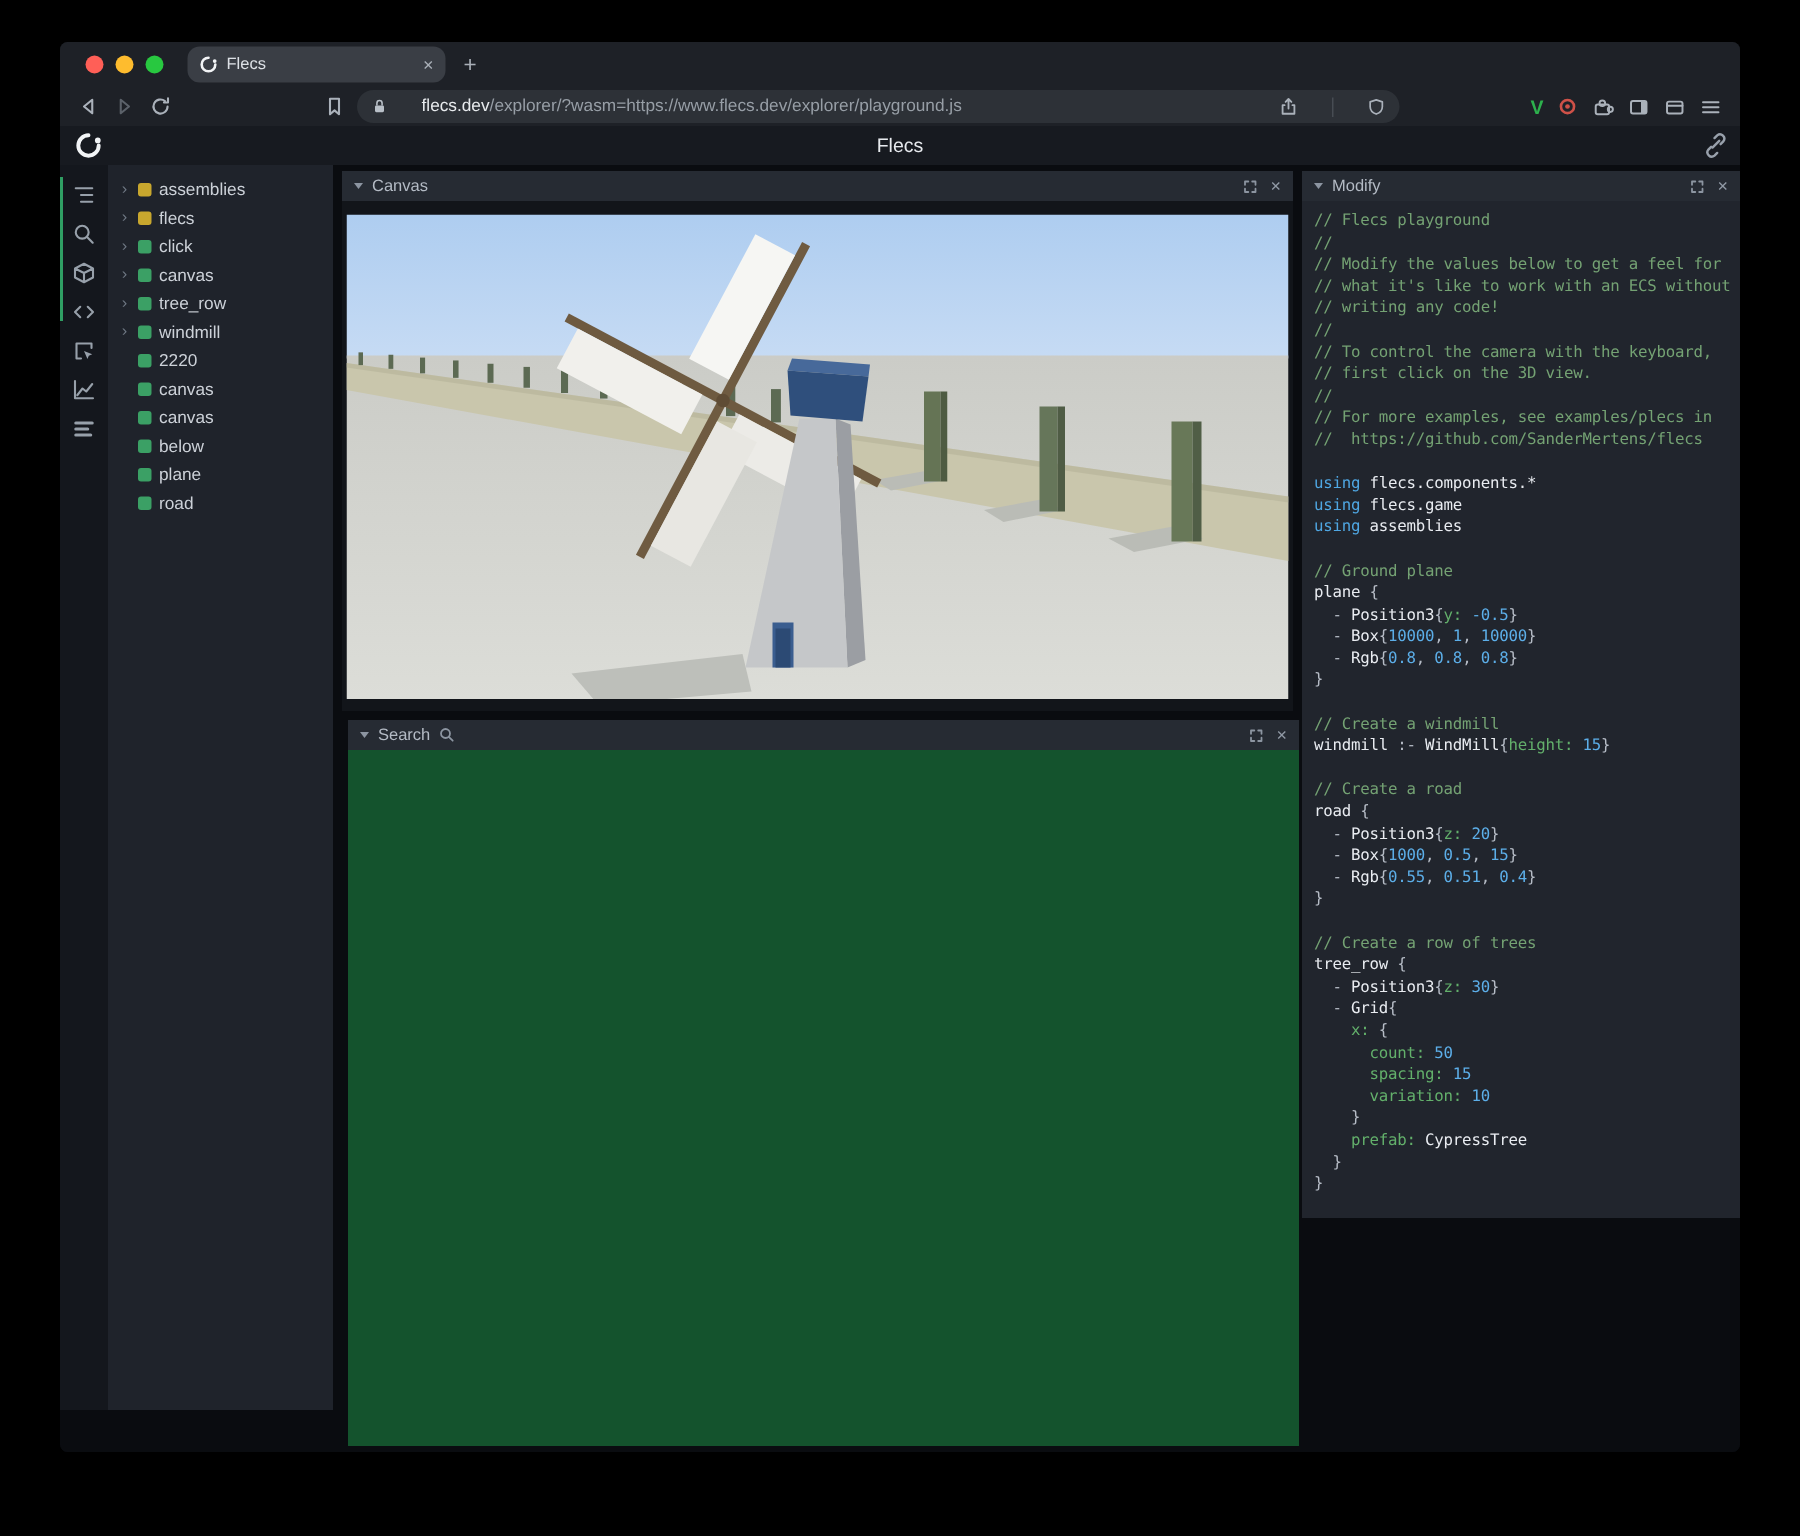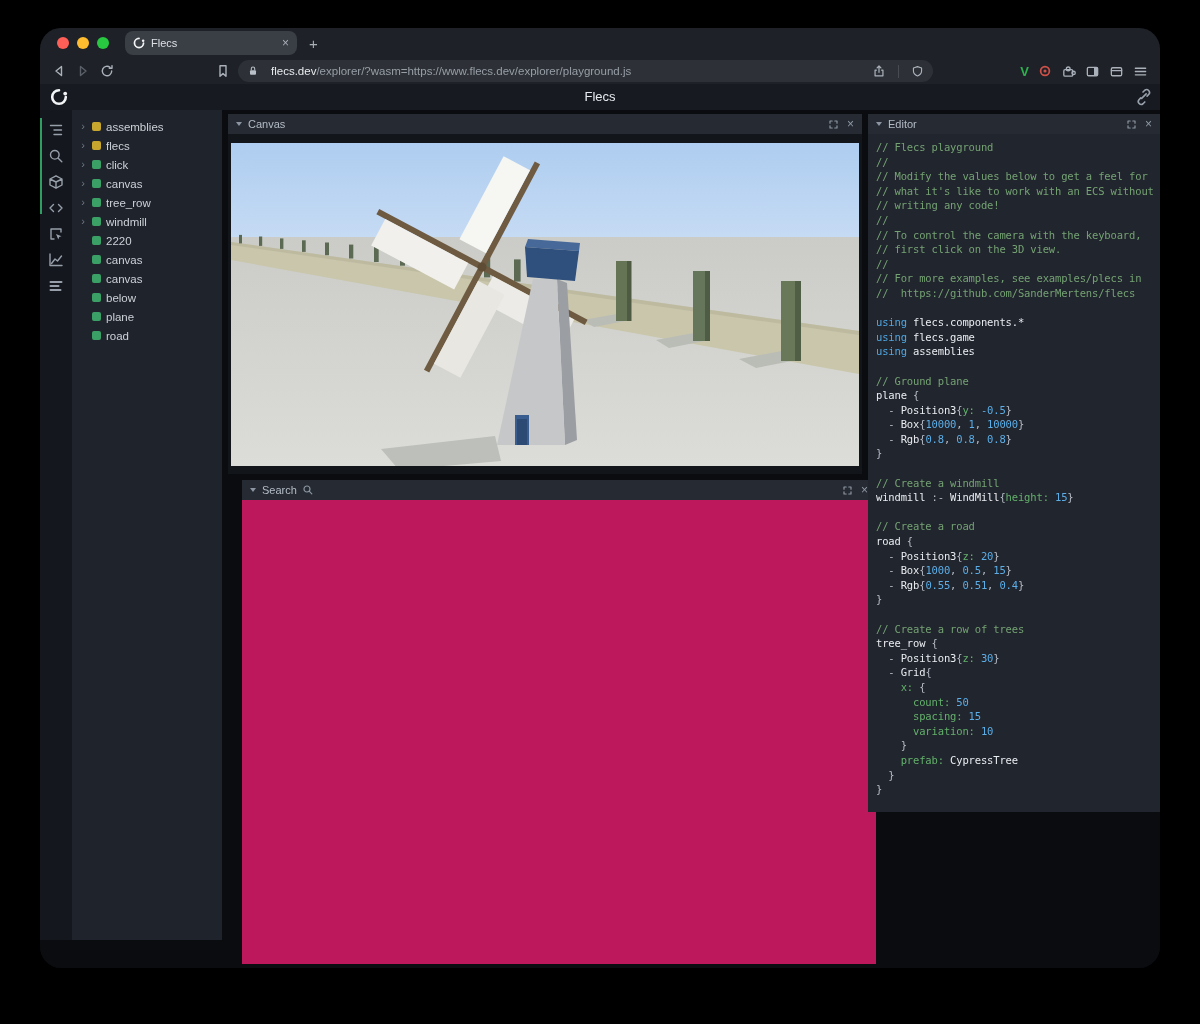--- a/index.html
+++ b/index.html
@@ -1,31 +1,31 @@
 <!DOCTYPE html>
 <html><head>
 <meta charset="utf-8">
 <style>
   *{margin:0;padding:0;box-sizing:border-box}
   html,body{width:1200px;height:1024px}
   body{background:#000;font-family:"Liberation Sans",sans-serif;position:relative;overflow:hidden}
-  .window{position:absolute;left:40px;top:28px;width:1120px;height:940px;background:#0a0c10;border-radius:21px;overflow:hidden;box-shadow:0 24px 70px rgba(0,0,0,.7)}
+  .window{position:absolute;left:40px;top:28px;width:1120px;height:940px;background:#0a0c10;border-radius:5px;overflow:hidden;box-shadow:0 24px 70px rgba(0,0,0,.7)}
 
   
   .tabbar{height:30px;background:#1e2127;display:flex;align-items:center;padding-left:17px}
   .traffic{display:flex;gap:8px}
   .dot{width:12px;height:12px;border-radius:50%}
   .tab{margin-left:16px;width:172px;height:24px;background:#3a3e45;border-radius:8px;display:flex;align-items:center;padding:0 8px;gap:6px}
   .tab-title{flex:1;font-size:11px;color:#dde1e6}
   .tab-close{font-size:12px;color:#a9afb7;line-height:1;cursor:default}
   .newtab{margin-left:12px;font-size:15px;color:#a9afb7}
   .addressbar{height:26px;background:#1e2127;display:flex;align-items:center;padding:0 10px;gap:6px}
   .navbtn{width:18px;height:18px;display:flex;align-items:center;justify-content:center}
   .spacer{width:86px}
-  .urlfield{flex:1;max-width:695px;height:22px;background:#2d3137;border-radius:11px;display:flex;align-items:center;padding:0 9px;gap:12px;min-width:0}
+  .urlfield{flex:1;max-width:695px;height:22px;background:#2d3137;border-radius:11px;display:flex;align-items:center;padding:0 9px;gap:22px;min-width:0}
   .urltext{flex:1;font-size:11.5px;white-space:nowrap;overflow:hidden;min-width:0}
   .url-domain{color:#e8ebee}.url-path{color:#979ea6}
   .vdiv{width:1px;height:13px;background:#474c53}
   .right-icons{margin-left:auto;display:flex;align-items:center;gap:9px;padding-right:2px}
   .vbadge{font-size:13px;font-weight:bold;color:#2db14d}
 
   
   .appheader{height:26px;background:#171a20;position:relative}
   .apptitle{position:absolute;left:0;right:0;top:0;line-height:26px;text-align:center;font-size:13px;color:#e7eaee}
   .applogo{position:absolute;left:10px;top:4px}
@@ -43,21 +43,21 @@
   .tree-label{font-size:11.5px;color:#ccd1d8}
 
   .panel{position:absolute;background:#12151a}
   .panelheader{height:20px;background:#262b33;display:flex;align-items:center;padding:0 8px;gap:6px}
   .ph-title{font-size:11px;color:#b4bbc5}
   .ph-right{margin-left:auto;display:flex;align-items:center;gap:9px}
   .ph-x{font-size:12px;color:#9099a5;line-height:1}
   .caret{width:0;height:0;border-left:3.5px solid transparent;border-right:3.5px solid transparent;border-top:4.5px solid #8c95a1}
   .canvaspanel{left:188px;top:4px;width:634px;height:360px}
   .canvasbody{padding:9px 3px 8px}
-  .searchpanel{left:202px;top:370px;width:634px;height:484px;background:#be185d}
+  .searchpanel{left:192px;top:370px;width:634px;height:484px;background:#14532d}
   .editorpanel{left:828px;top:4px;width:292px;height:698px;background:#21252d}
   .code{padding:6px 0 0 8px;font-family:"DejaVu Sans Mono",monospace;font-size:10.5px;line-height:14.6px;letter-spacing:-0.15px;white-space:pre;overflow:hidden;height:678px}
   .code-line{height:14.6px}
   .tok-c{color:#74a273}.tok-k{color:#4fa7e3}.tok-n{color:#5caee8}.tok-p{color:#63b06b}.tok-b{color:#e9ecf1;font-weight:normal}.tok-t{color:#b6bcc6}
 
   svg{display:block}
   .ic{stroke:#aab1ba;fill:none;stroke-width:1.4;stroke-linecap:round;stroke-linejoin:round}
   .ic-dim{stroke:#5b6169}
   .ic-app{stroke:#97a0aa;fill:none;stroke-width:1.4;stroke-linecap:round;stroke-linejoin:round}
   .ic-ph{stroke:#8c95a1;fill:none;stroke-width:1.2;stroke-linecap:round;stroke-linejoin:round}
@@ -413,21 +413,21 @@
           </span>
           <span class="ph-x">×</span>
         </span>
       </div>
       <div></div>
     </div>
 
     <div class="panel editorpanel">
       <div class="panelheader">
         <span class="caret"></span>
-        <span class="ph-title">Editor</span>
+        <span class="ph-title">Modify</span>
         <span class="ph-right">
           <span>
             <svg width="9" height="9" viewBox="0 0 9 9">
                 <path class="ic-ph" d="M1 3.2 V1 h2.2 M5.8 1 H8 v2.2 M8 5.8 V8 H5.8 M3.2 8 H1 V5.8"></path>
               </svg>
           </span>
           <span class="ph-x">×</span>
         </span>
       </div>
       <div class="code"><div class="code-line"><span class="tok-c">// Flecs playground</span></div><div class="code-line"><span class="tok-c">//</span></div><div class="code-line"><span class="tok-c">// Modify the values below to get a feel for</span></div><div class="code-line"><span class="tok-c">// what it's like to work with an ECS without</span></div><div class="code-line"><span class="tok-c">// writing any code!</span></div><div class="code-line"><span class="tok-c">//</span></div><div class="code-line"><span class="tok-c">// To control the camera with the keyboard,</span></div><div class="code-line"><span class="tok-c">// first click on the 3D view.</span></div><div class="code-line"><span class="tok-c">//</span></div><div class="code-line"><span class="tok-c">// For more examples, see examples/plecs in</span></div><div class="code-line"><span class="tok-c">//  https://github.com/SanderMertens/flecs</span></div><div class="code-line"> </div><div class="code-line"><span class="tok-k">using </span><span class="tok-b">flecs.components.*</span></div><div class="code-line"><span class="tok-k">using </span><span class="tok-b">flecs.game</span></div><div class="code-line"><span class="tok-k">using </span><span class="tok-b">assemblies</span></div><div class="code-line"> </div><div class="code-line"><span class="tok-c">// Ground plane</span></div><div class="code-line"><span class="tok-b">plane</span><span class="tok-t"> {</span></div><div class="code-line"><span class="tok-t">  - </span><span class="tok-b">Position3</span><span class="tok-t">{</span><span class="tok-p">y:</span><span class="tok-n"> -0.5</span><span class="tok-t">}</span></div><div class="code-line"><span class="tok-t">  - </span><span class="tok-b">Box</span><span class="tok-t">{</span><span class="tok-n">10000</span><span class="tok-t">, </span><span class="tok-n">1</span><span class="tok-t">, </span><span class="tok-n">10000</span><span class="tok-t">}</span></div><div class="code-line"><span class="tok-t">  - </span><span class="tok-b">Rgb</span><span class="tok-t">{</span><span class="tok-n">0.8</span><span class="tok-t">, </span><span class="tok-n">0.8</span><span class="tok-t">, </span><span class="tok-n">0.8</span><span class="tok-t">}</span></div><div class="code-line"><span class="tok-t">}</span></div><div class="code-line"> </div><div class="code-line"><span class="tok-c">// Create a windmill</span></div><div class="code-line"><span class="tok-b">windmill</span><span class="tok-t"> :- </span><span class="tok-b">WindMill</span><span class="tok-t">{</span><span class="tok-p">height:</span><span class="tok-n"> 15</span><span class="tok-t">}</span></div><div class="code-line"> </div><div class="code-line"><span class="tok-c">// Create a road</span></div><div class="code-line"><span class="tok-b">road</span><span class="tok-t"> {</span></div><div class="code-line"><span class="tok-t">  - </span><span class="tok-b">Position3</span><span class="tok-t">{</span><span class="tok-p">z:</span><span class="tok-n"> 20</span><span class="tok-t">}</span></div><div class="code-line"><span class="tok-t">  - </span><span class="tok-b">Box</span><span class="tok-t">{</span><span class="tok-n">1000</span><span class="tok-t">, </span><span class="tok-n">0.5</span><span class="tok-t">, </span><span class="tok-n">15</span><span class="tok-t">}</span></div><div class="code-line"><span class="tok-t">  - </span><span class="tok-b">Rgb</span><span class="tok-t">{</span><span class="tok-n">0.55</span><span class="tok-t">, </span><span class="tok-n">0.51</span><span class="tok-t">, </span><span class="tok-n">0.4</span><span class="tok-t">}</span></div><div class="code-line"><span class="tok-t">}</span></div><div class="code-line"> </div><div class="code-line"><span class="tok-c">// Create a row of trees</span></div><div class="code-line"><span class="tok-b">tree_row</span><span class="tok-t"> {</span></div><div class="code-line"><span class="tok-t">  - </span><span class="tok-b">Position3</span><span class="tok-t">{</span><span class="tok-p">z:</span><span class="tok-n"> 30</span><span class="tok-t">}</span></div><div class="code-line"><span class="tok-t">  - </span><span class="tok-b">Grid</span><span class="tok-t">{</span></div><div class="code-line"><span class="tok-t">    </span><span class="tok-p">x:</span><span class="tok-t"> {</span></div><div class="code-line"><span class="tok-t">      </span><span class="tok-p">count:</span><span class="tok-n"> 50</span></div><div class="code-line"><span class="tok-t">      </span><span class="tok-p">spacing:</span><span class="tok-n"> 15</span></div><div class="code-line"><span class="tok-t">      </span><span class="tok-p">variation:</span><span class="tok-n"> 10</span></div><div class="code-line"><span class="tok-t">    }</span></div><div class="code-line"><span class="tok-t">    </span><span class="tok-p">prefab:</span><span class="tok-b"> CypressTree</span></div><div class="code-line"><span class="tok-t">  }</span></div><div class="code-line"><span class="tok-t">}</span></div></div>

